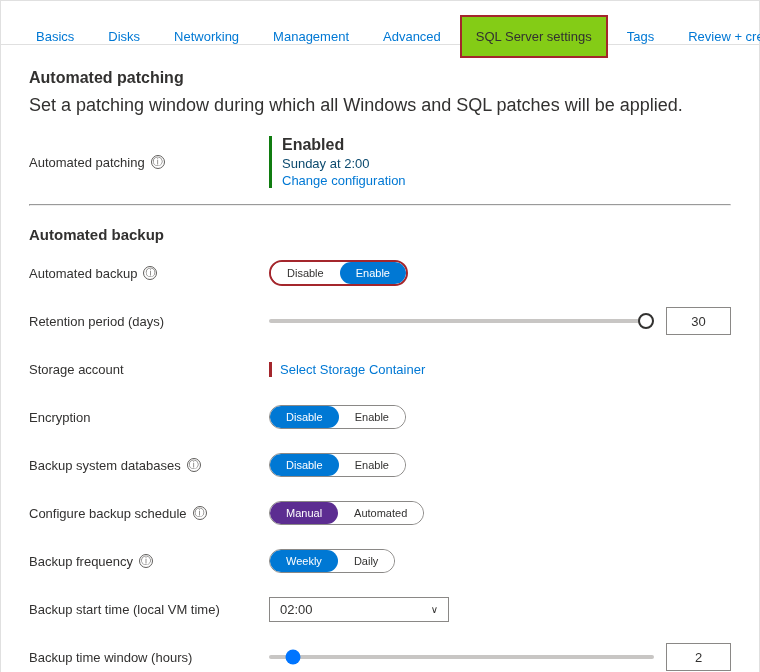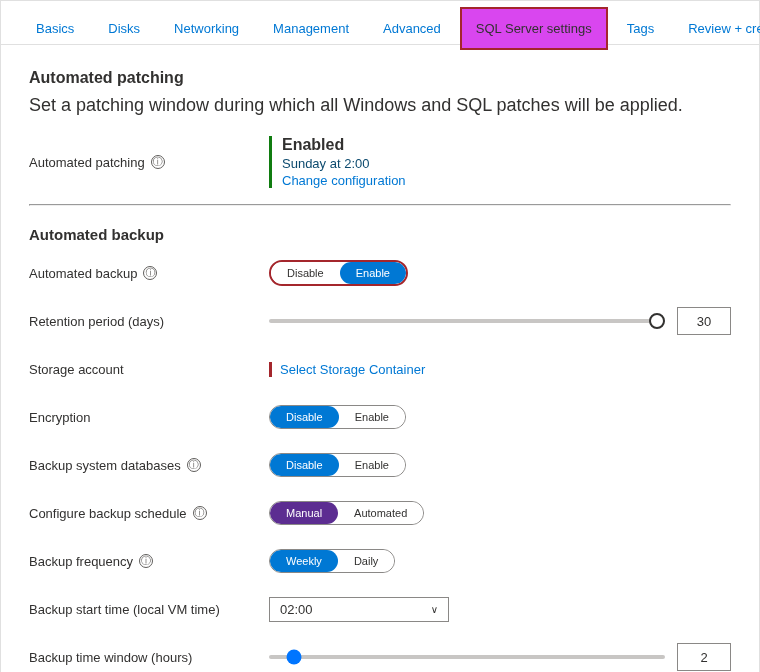--- a/index.html
+++ b/index.html
@@ -25,27 +25,27 @@
     }
     .nav-tab {
       padding: 12px 14px;
       color: #0078d4;
       cursor: pointer;
       font-size: 13px;
       white-space: nowrap;
       border: 1px solid transparent;
       background: transparent;
       position: relative;
-      top: 6px;
+      top: 14px;
     }
     .nav-tab.active {
       color: #323130;
       border: 1px solid #e0e0e0;
       border-bottom: 1px solid #fff;
-      background: #d946ef;
+      background: #84cc16;
     }
     .nav-tab.highlighted {
       border: 2px solid #a4262c;
     }
     
     .content {
       padding: 24px 28px;
     }
     .section-title {
       font-size: 16px;
@@ -186,21 +186,21 @@
     }
     input[type="range"]::-moz-range-thumb {
       width: 16px;
       height: 16px;
       border-radius: 50%;
       background: #fff;
       border: 2px solid #323130;
       cursor: pointer;
     }
     .slider-value-box {
-      width: 54px;
+      width: 65px;
       height: 28px;
       border: 1px solid #8a8886;
       display: flex;
       align-items: center;
       justify-content: center;
       font-size: 13px;
       background: #fff;
     }
     
     .red-border-left {

